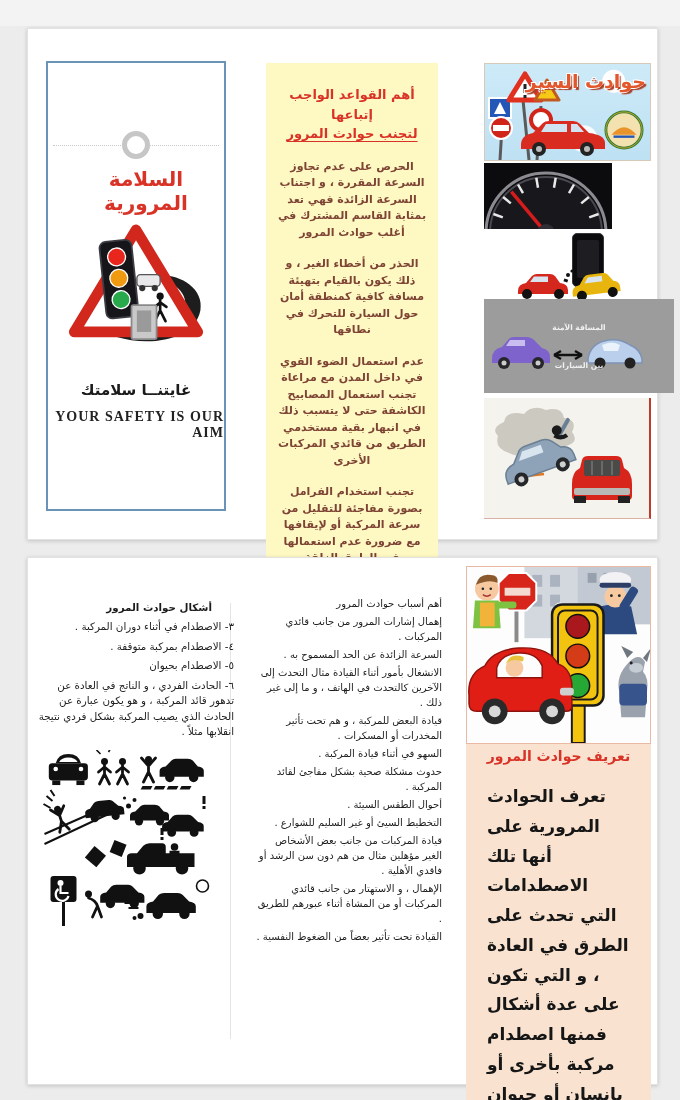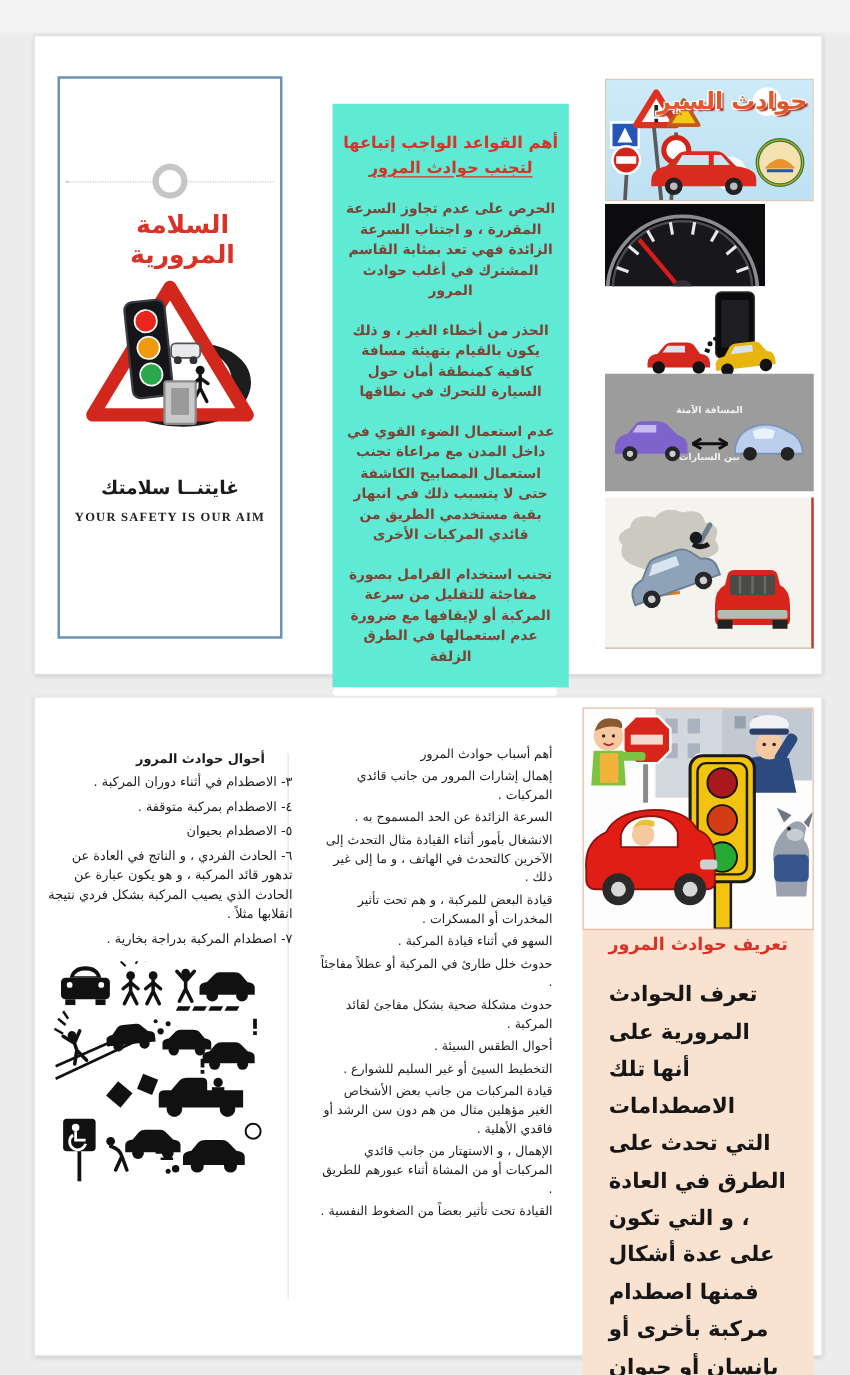--- a/index.html
+++ b/index.html
@@ -30,28 +30,28 @@
   .cover-title{
     position:absolute;top:104px;left:0;right:0;text-align:center;direction:rtl;
     color:#d93226;font-size:20px;font-weight:bold;letter-spacing:0;margin-left:20px;
   }
   .cover-logo{position:absolute;top:146px;left:50%;margin-left:-76px;}
   .slogan-ar{
     position:absolute;top:318px;left:0;right:0;text-align:center;direction:rtl;
     color:#1b1b1b;font-size:15px;font-weight:bold;
   }
   .slogan-en{
-    position:absolute;top:346px;left:0;right:0;text-align:center;
-    font-family:"Liberation Serif",serif;font-size:10px;font-weight:bold;
+    position:absolute;top:346px;left:0;right:0;text-align:right;
+    font-family:"Liberation Serif",serif;font-size:14px;font-weight:bold;
     color:#222;letter-spacing:1px;
   }
 
   
   .rules-panel{position:absolute;left:238px;top:34px;width:180px;}
-  .rules-box{background:#5eead4;width:189px;min-height:380px;box-sizing:border-box;padding:22px 8px 16px;margin-top:20px;}
+  .rules-box{background:#fef9c3;width:172px;min-height:380px;box-sizing:border-box;padding:22px 8px 16px;}
   .rules-title{direction:rtl;text-align:center;color:#d93226;font-size:13px;font-weight:bold;line-height:1.5;}
   .rules-title .underlined{text-decoration:underline;text-underline-offset:3px;}
   .rules-box p{
     direction:rtl;text-align:center;margin:15px 2px 0;color:#7d4334;
     font-size:11px;font-weight:bold;line-height:1.5;
   }
   .rules-tag{
     position:relative;width:180px;height:68px;background:#fff;box-sizing:border-box;
     border-left:1px dashed #ddd;border-right:1px dashed #ddd;border-bottom:1px dotted #cccccc;
   }
@@ -79,21 +79,21 @@
     text-shadow:-1px -1px 0 #fff,1px -1px 0 #fff,-1px 1px 0 #fff,2px 2px 1px #a8402a;
   }
   .speedo{width:128px;height:66px;margin-top:2px;}
   .phone-strip{position:relative;width:167px;height:66px;background:#fff;}
   .phone-body{
     position:absolute;left:88px;top:0;width:30px;height:52px;background:#0b0b0d;
     border:1px solid #38383c;border-radius:5px;
   }
   .phone-screen{position:absolute;left:4px;top:6px;right:4px;bottom:8px;background:#1d1d22;border-radius:2px;}
   .crash-cars-svg{position:absolute;left:30px;bottom:-2px;}
-  .distance-box{position:relative;width:167px;height:94px;background:#9c9c9c;overflow:hidden;}
+  .distance-box{position:relative;width:190px;height:94px;background:#9c9c9c;overflow:hidden;}
   .distance-label{
     position:absolute;left:0;right:0;text-align:center;direction:rtl;
     color:rgba(255,255,255,.85);font-size:7.5px;font-weight:bold;
   }
   .dl1{top:24px;} .dl2{top:62px;}
   .crash-box{
     position:relative;width:167px;height:121px;margin-top:5px;background:#f5f3ee;
     border-right:2px solid #c0392b;border-bottom:1px solid #d8b0a6;box-sizing:border-box;overflow:hidden;
   }
 
@@ -385,36 +385,34 @@
     <div class="orange-bar"></div>
   </div>
 
   <div class="causes-panel">
     <p class="causes-title">أهم أسباب حوادث المرور</p>
     <p>إهمال إشارات المرور من جانب قائدي المركبات .</p>
     <p>السرعة الزائدة عن الحد المسموح به .</p>
     <p>الانشغال بأمور أثناء القيادة مثال التحدث إلى الآخرين كالتحدث في الهاتف ، و ما إلى غير ذلك .</p>
     <p>قيادة البعض للمركبة ، و هم تحت تأثير المخدرات أو المسكرات .</p>
     <p>السهو في أثناء قيادة المركبة .</p>
-    <p>حدوث خلل طارئ في المركبة أو عطلاً مفاجئاً .</p>
     <p>حدوث مشكلة صحية بشكل مفاجئ لقائد المركبة .</p>
     <p>أحوال الطقس السيئة .</p>
     <p>التخطيط السيئ أو غير السليم للشوارع .</p>
     <p>قيادة المركبات من جانب بعض الأشخاص الغير مؤهلين مثال من هم دون سن الرشد أو فاقدي الأهلية .</p>
     <p>الإهمال ، و الاستهتار من جانب قائدي المركبات أو من المشاة أثناء عبورهم للطريق .</p>
     <p>القيادة تحت تأثير بعضاً من الضغوط النفسية .</p>
   </div>
 
   <div class="types-panel">
-    <p class="types-title">أحوال حوادث المرور</p>
+    <p class="types-title">أشكال حوادث المرور</p>
     <p>٣- الاصطدام في أثناء دوران المركبة .</p>
     <p>٤- الاصطدام بمركبة متوقفة .</p>
     <p>٥- الاصطدام بحيوان</p>
     <p>٦- الحادث الفردي ، و الناتج في العادة عن تدهور قائد المركبة ، و هو يكون عبارة عن الحادث الذي يصيب المركبة بشكل فردي نتيجة انقلابها مثلاً .</p>
-    <p>٧- اصطدام المركبة بدراجة بخارية .</p>
 
     <svg class="pictogram" width="170" height="180" viewBox="0 0 165 180">
       <defs>
         <g id="pcar">
           <path d="M2,22 L2,15 Q2,11 9,10 L15,3 Q17,1 21,1 L35,1 Q38,1 40,3 L47,10 Q54,11 54,15 L54,22 Z" fill="#111"></path>
           <circle cx="14" cy="23" r="5.5" fill="#111"></circle>
             <circle cx="42" cy="23" r="5.5" fill="#111"></circle>
         </g>
         <g id="pman">
           <circle cx="0" cy="3.5" r="3.5" fill="#111"></circle>

